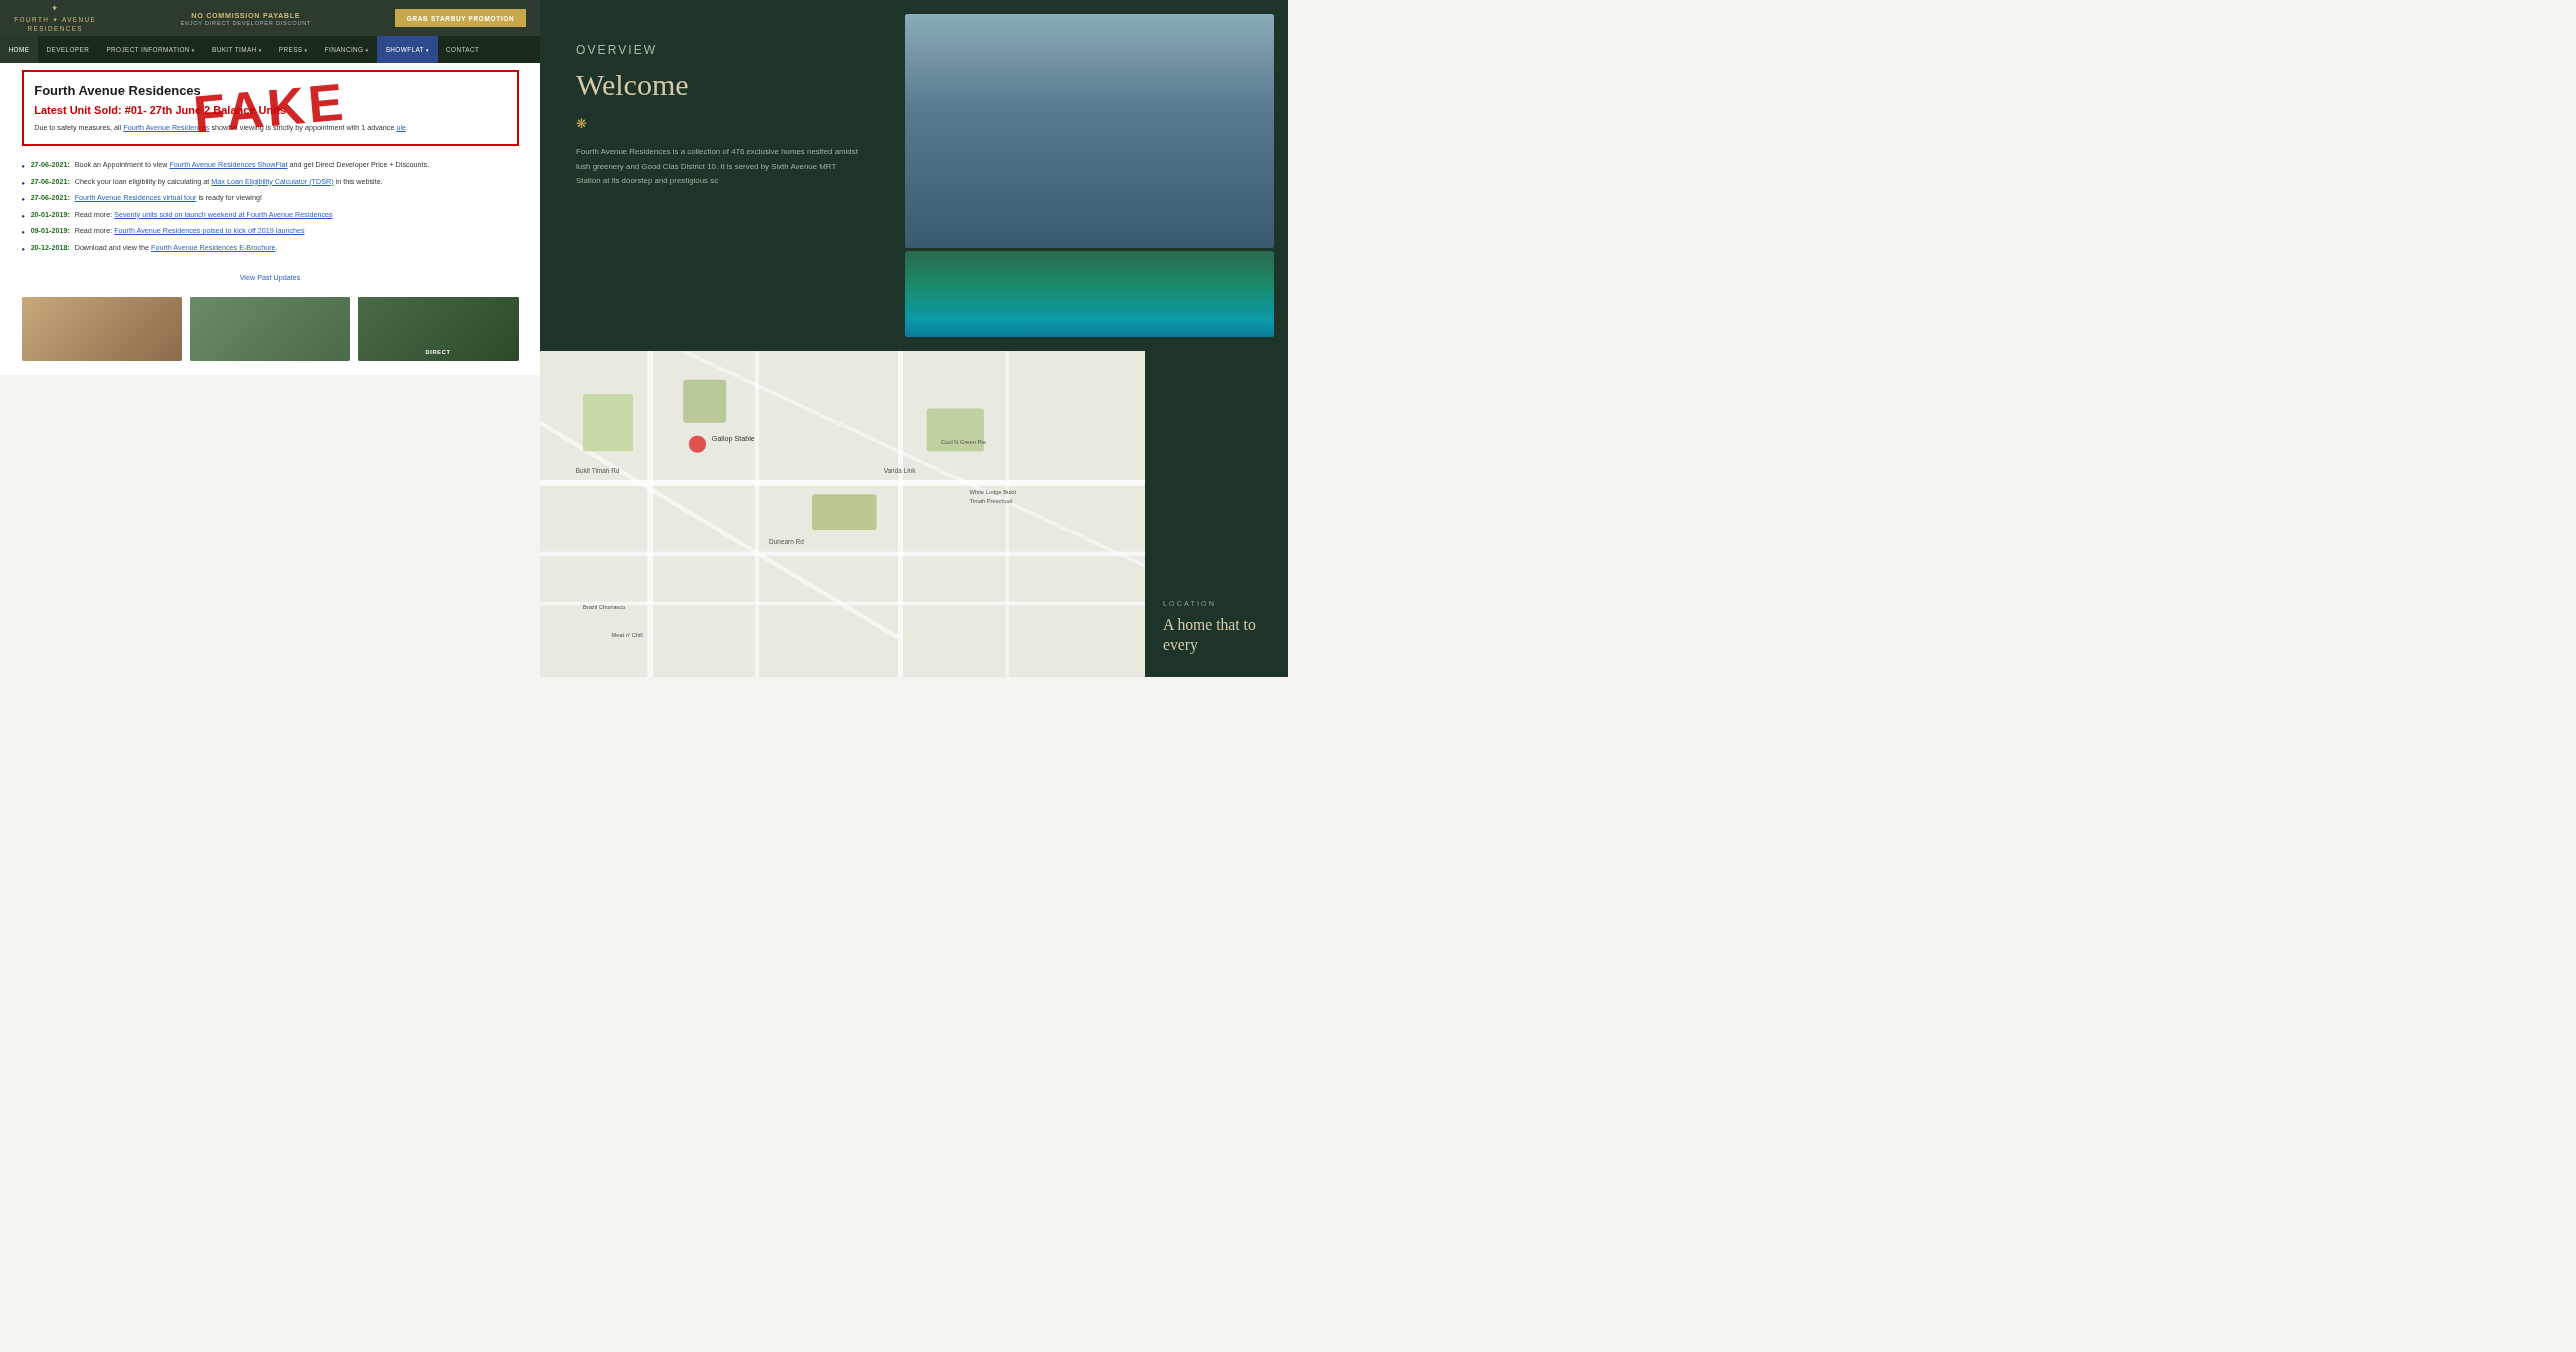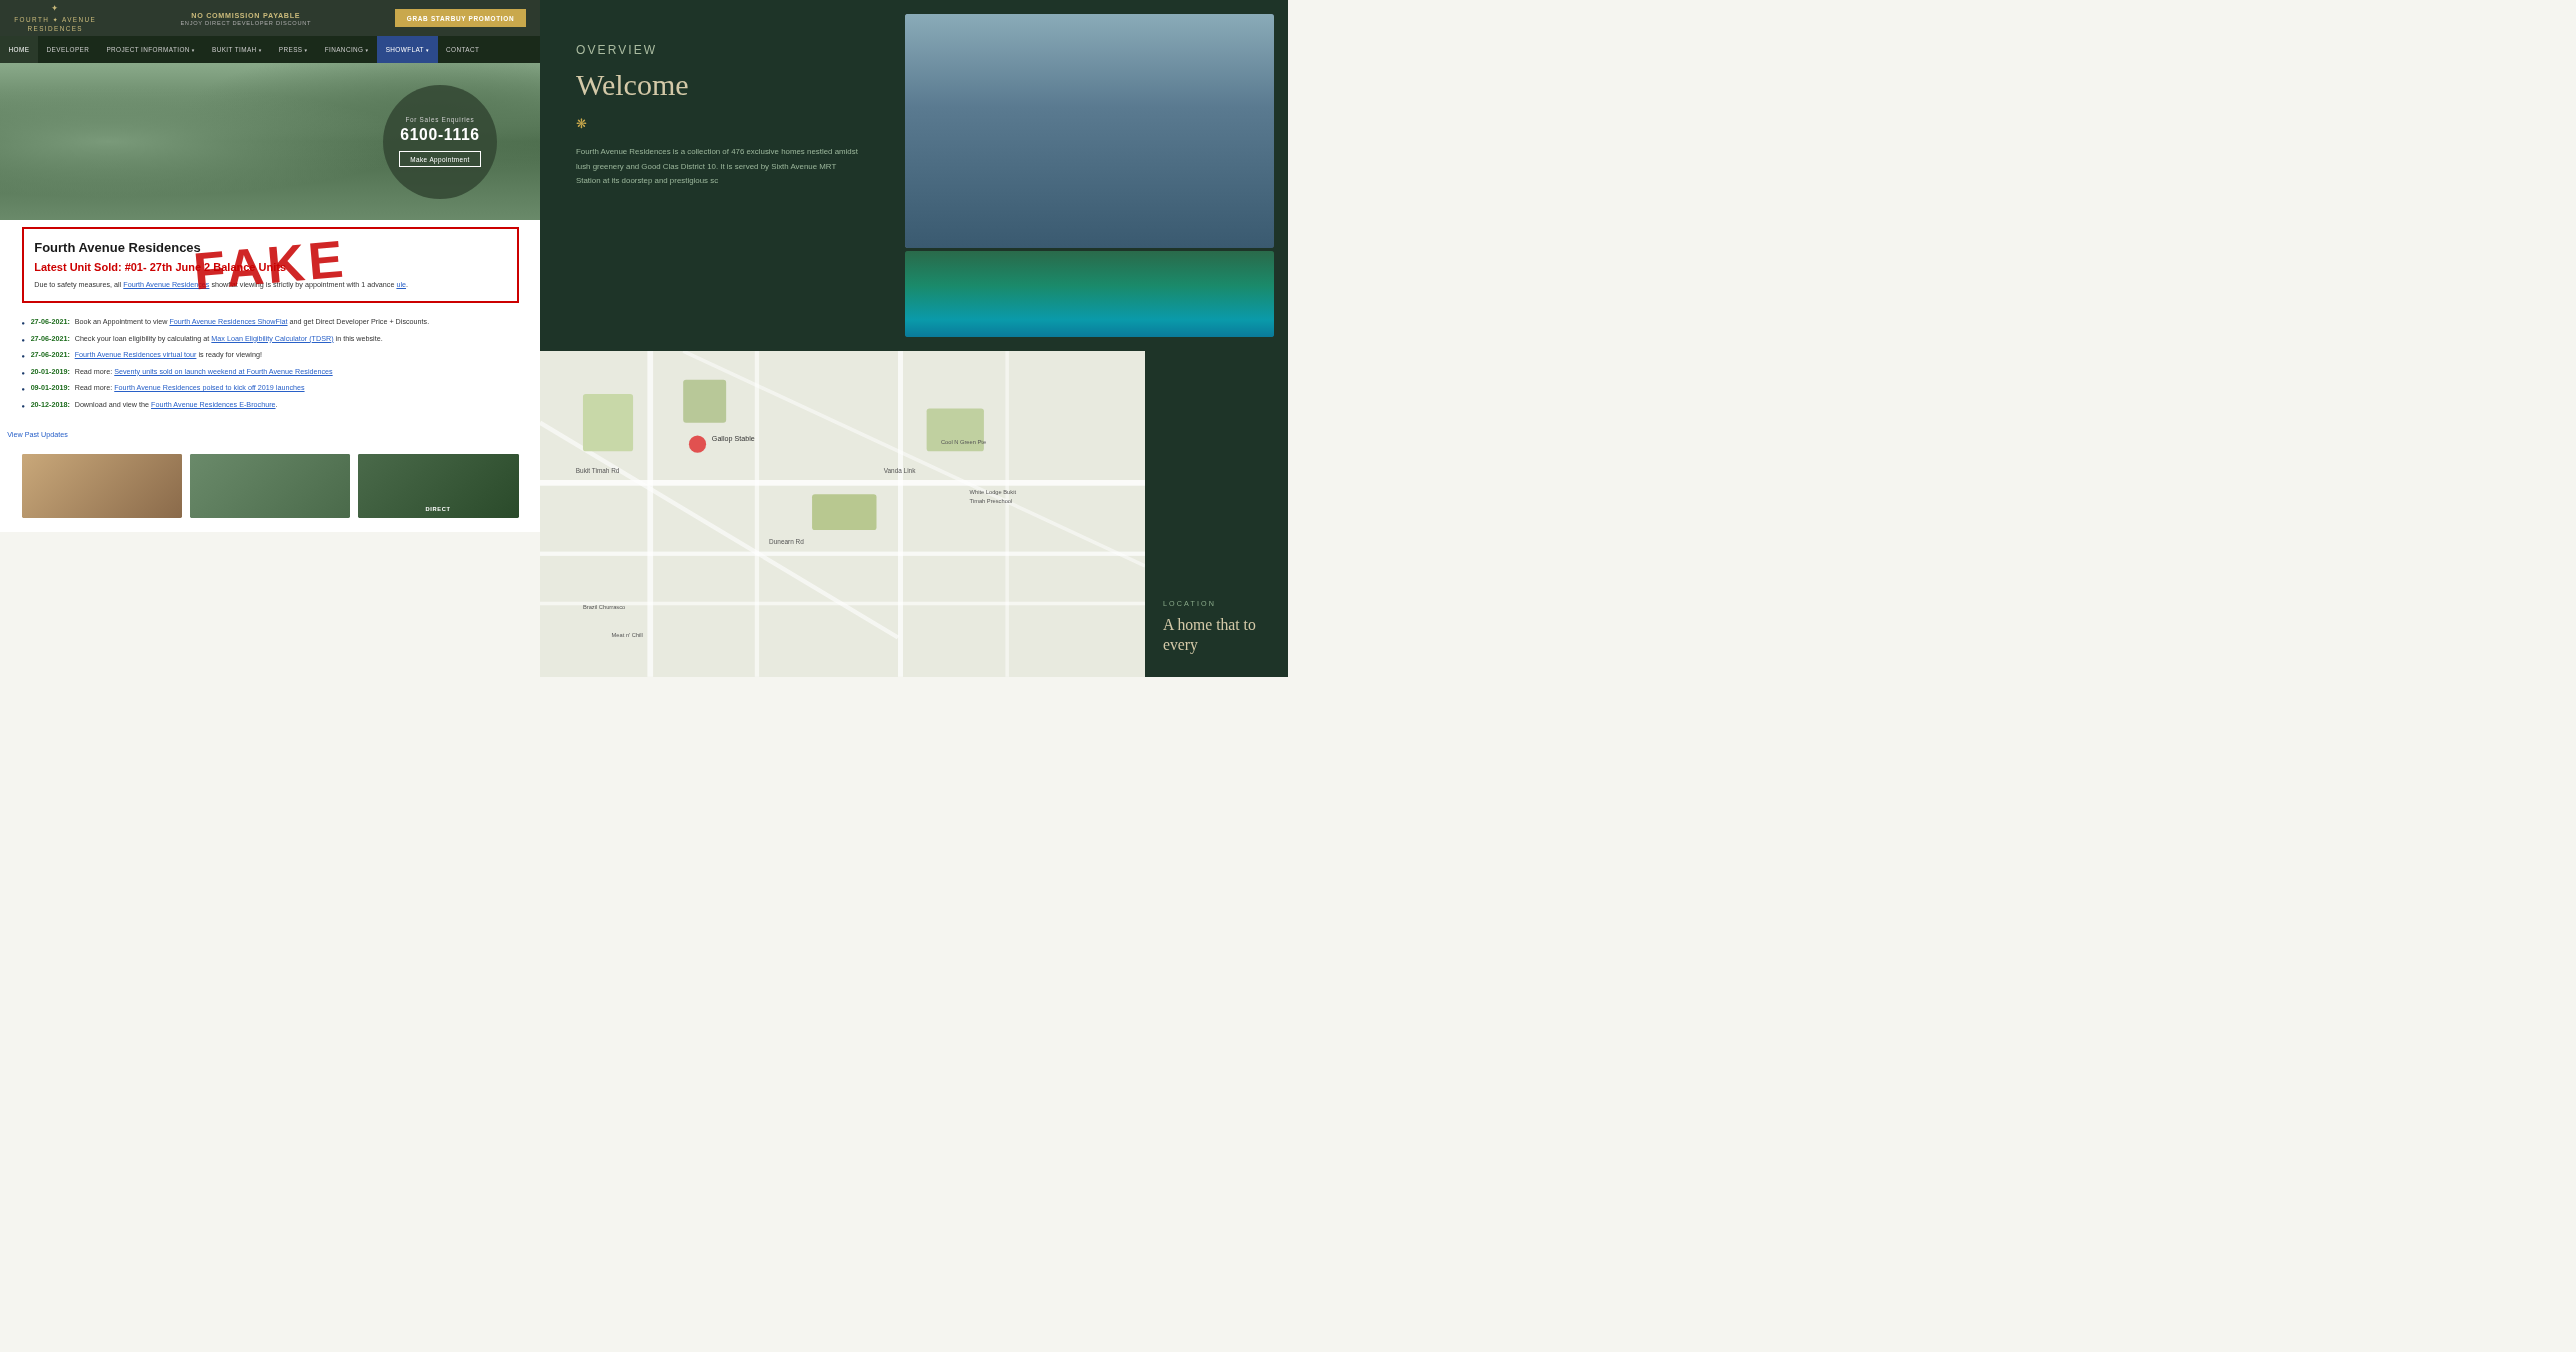--- a/index.html
+++ b/index.html
@@ -145,21 +145,21 @@
     }
     .latest-unit { color: #cc0000; font-size: 11px; font-weight: bold; margin-bottom: 6px; }
     .safety-text { font-size: 7.2px; color: #333; line-height: 1.6; }
     .link-blue { color: #2860c8; text-decoration: underline; }
 
     
     .updates-section { padding: 7.2px 21.5px 7.2px; }
     .update-item { display: flex; align-items: flex-start; margin-bottom: 5.7px; font-size: 7.2px; color: #333; line-height: 1.5; }
     .update-bullet { color: #1a3a6a; margin-right: 5.7px; margin-top: 2.1px; font-size: 5.7px; }
     .update-date { color: #1a6a1a; font-weight: bold; margin-right: 2.9px; }
-    .view-past { padding: 7.2px; font-size: 7.2px; color: #2860c8; cursor: pointer; }
+    .view-past { text-align: center; padding: 7.2px; font-size: 7.2px; color: #2860c8; cursor: pointer; }
 
     
     .thumbnails {
       display: flex;
       gap: 7.2px;
       padding: 7.2px 21.5px 14.3px;
     }
     .thumb {
       flex: 1;
       height: 64px;
@@ -352,28 +352,20 @@
       <div class="nav-item active">HOME</div>
       <div class="nav-item">DEVELOPER</div>
       <div class="nav-item">PROJECT INFORMATION <span class="nav-arrow">▾</span></div>
       <div class="nav-item">BUKIT TIMAH <span class="nav-arrow">▾</span></div>
       <div class="nav-item">PRESS <span class="nav-arrow">▾</span></div>
       <div class="nav-item">FINANCING <span class="nav-arrow">▾</span></div>
       <div class="nav-item showflat">SHOWFLAT <span class="nav-arrow">▾</span></div>
       <div class="nav-item contact">CONTACT</div>
     </div>
 
-    <div class="hero">
-      <div class="hero-bg"></div>
-      <div class="hero-circle">
-        <div class="hero-enquiry">For Sales Enquiries</div>
-        <div class="hero-phone">6100-1116</div>
-        <button class="hero-appt-btn">Make Appointment</button>
-      </div>
-    </div>
 
     <div class="fake-overlay-container">
       <div class="fake-box">
         <div class="fake-watermark">FAKE</div>
         <div class="fake-title">
           Fourth Avenue Residences
         </div>
         <div class="latest-unit">Latest Unit Sold: #01-  27th June 2  Balance Units</div>
         <div class="safety-text">
           Due to safety measures, all <span class="link-blue">Fourth Avenue Residences</span> showflat viewing is strictly by appointment with 1 advance <span class="link-blue">ule</span>.

